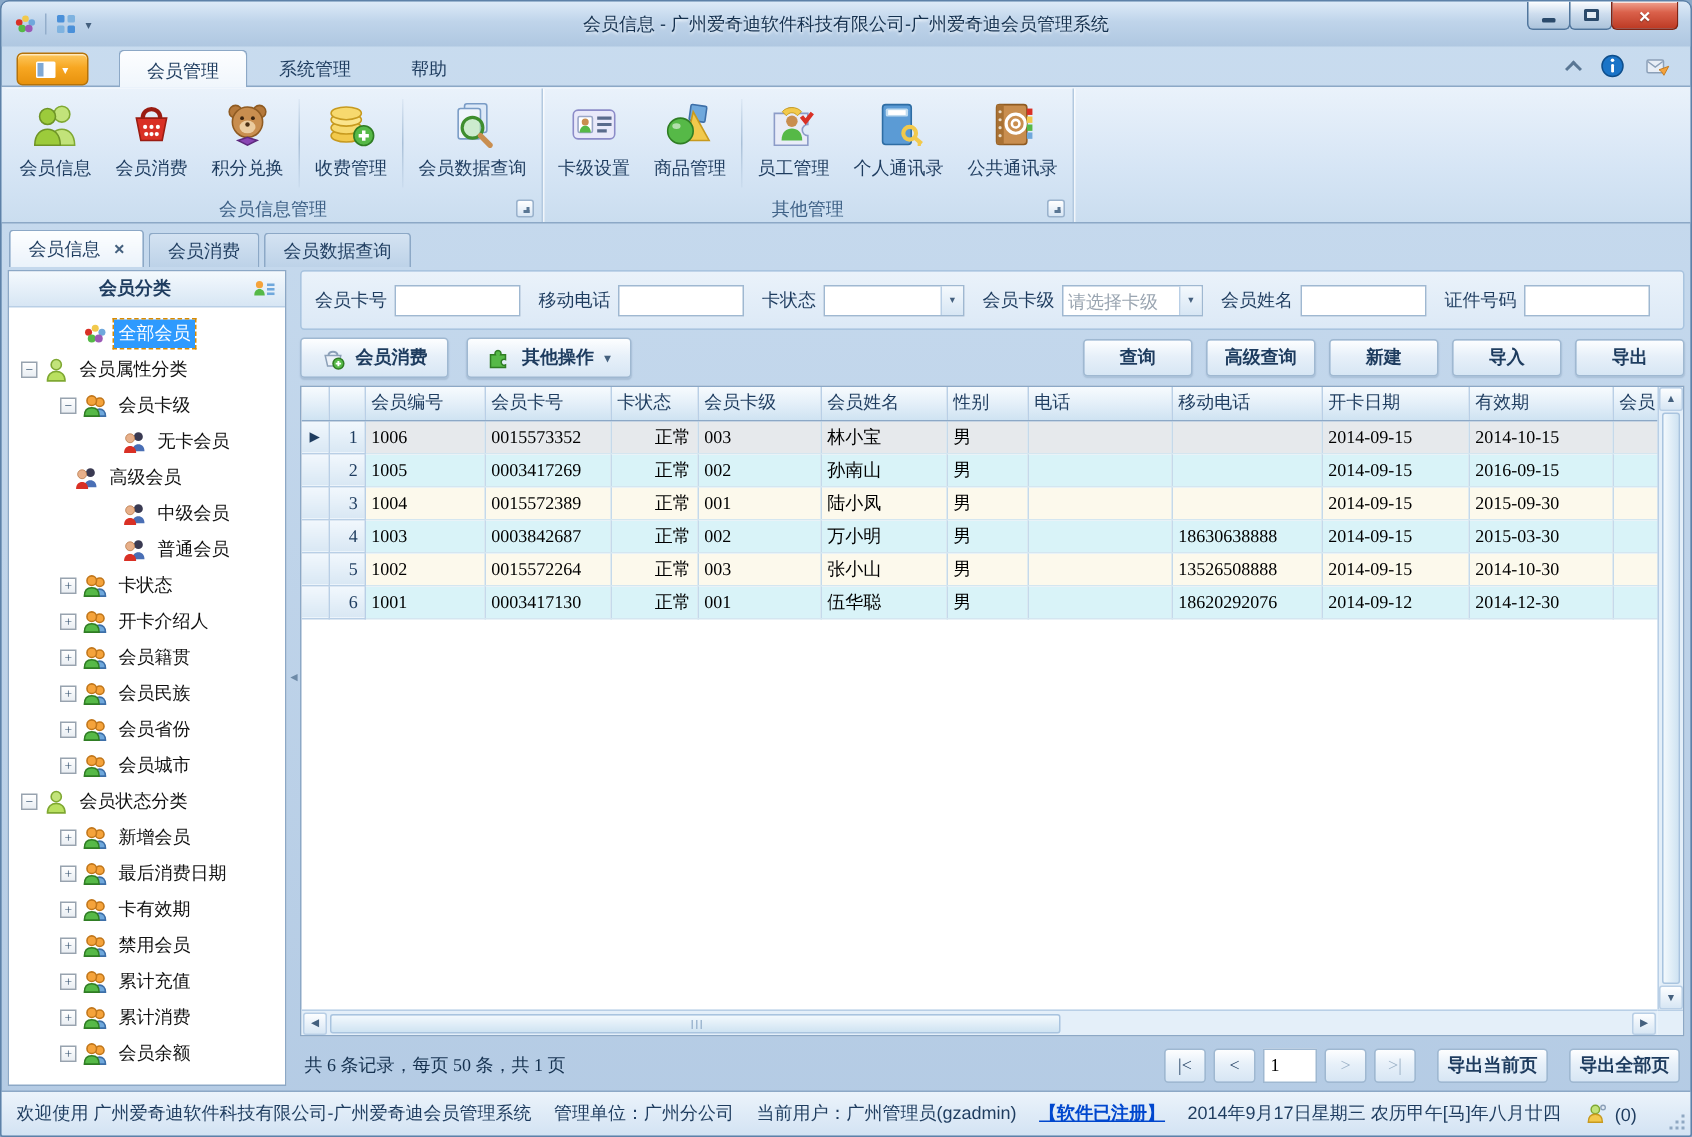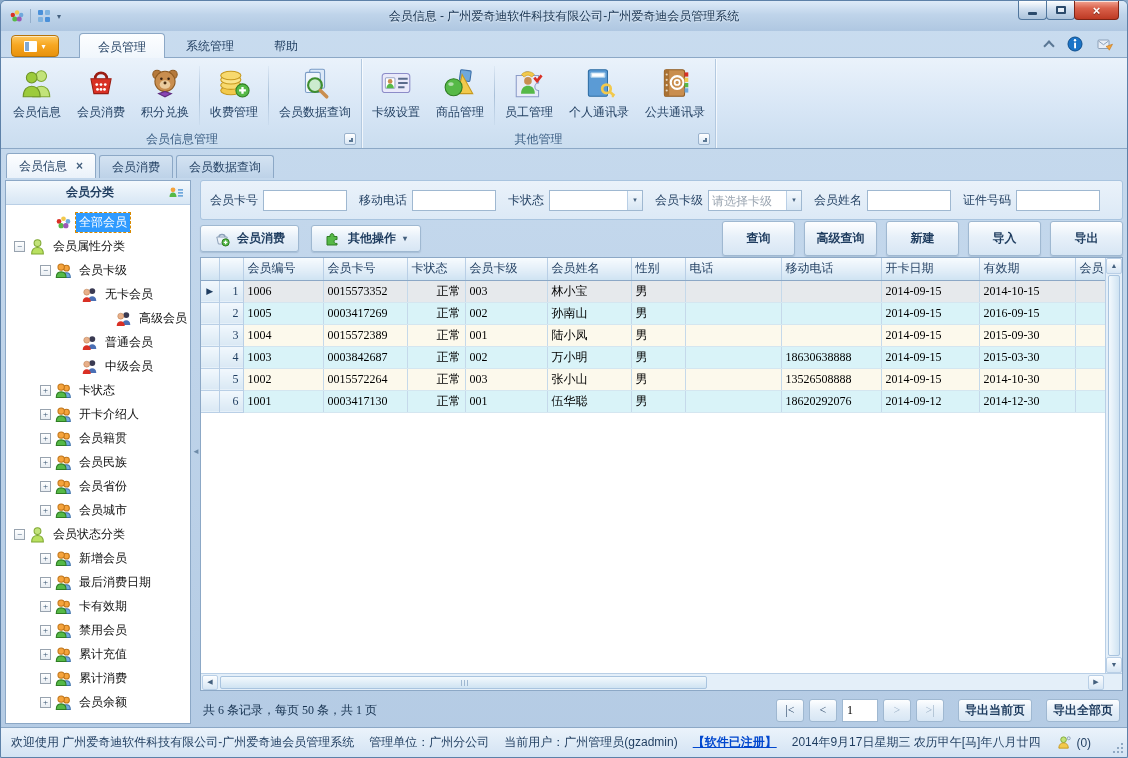--- a/index.html
+++ b/index.html
@@ -79,21 +79,21 @@
   .selval{flex:1;padding:2px 3px;color:#222;overflow:hidden;white-space:nowrap;}
   .selval.muted{color:#9AA5B1;}
   .selbtn{width:15px;border-left:1px solid #B9CFE6;background:linear-gradient(#F4F9FD,#D7E6F4);display:flex;align-items:center;justify-content:center;font-size:7px;color:#44607E;}
 
   .action-bar{height:27px;display:flex;align-items:center;gap:12px;}
   .abtn{height:27px;border:1px solid #9FB8D1;border-radius:3px;background:linear-gradient(#FDFEFF,#E7F0F9 45%,#D7E6F4);display:flex;align-items:center;gap:7px;padding:0 13px;font-weight:bold;box-shadow:0 1px 1px rgba(90,120,150,.25);}
   .abtn .icn{width:16px;height:16px;}
   .abtn .caret{font-size:8px;color:#44607E;}
   .spacer{flex:1;}
   .tb-right{display:flex;gap:9px;}
-  .tbtn{width:73px;height:35px;border:1px solid #9FB8D1;border-radius:3px;background:linear-gradient(#FDFEFF,#E7F0F9 45%,#D7E6F4);display:flex;align-items:center;justify-content:center;font-weight:bold;box-shadow:0 1px 1px rgba(90,120,150,.25);}
+  .tbtn{width:73px;height:25px;border:1px solid #9FB8D1;border-radius:3px;background:linear-gradient(#FDFEFF,#E7F0F9 45%,#D7E6F4);display:flex;align-items:center;justify-content:center;font-weight:bold;box-shadow:0 1px 1px rgba(90,120,150,.25);}
 
   
   .grid-wrap{flex:1;position:relative;border:1px solid #8CA8C6;background:#fff;overflow:hidden;}
   table.grid{border-collapse:collapse;table-layout:fixed;position:absolute;top:0;left:0;}
   .grid th,.grid td{border-right:1px solid #C5D9EA;padding:0 4px;height:22px;overflow:hidden;white-space:nowrap;text-align:left;font-weight:normal;}
   .grid thead th{background:linear-gradient(#F7FBFE,#E2EEF8 55%,#CFE3F2);border-right:1px solid #B9CFE6;border-bottom:1px solid #8CA8C6;color:#1E3C5F;}
   .grid td{color:#000;border-bottom:1px solid #D4E6F0;}
   tr.cream td{background:#FCF9EC;}
   tr.cyan td{background:#D9F3F8;}
   tr.current td{background:#E6E9EC;}
@@ -427,21 +427,21 @@
             <span class="icn">
               <svg viewBox="0 0 16 16">
                 <circle cx="10.6" cy="4.8" r="2.8" fill="#3A3A52"></circle>
                 <path d="M6.8 14c0-3 1.7-4.4 3.8-4.4s3.8 1.4 3.8 4.4z" fill="#4A6FB5"></path>
                 <circle cx="5.4" cy="5.8" r="2.8" fill="#E8B08A" stroke="#B97B4C" stroke-width="0.5"></circle>
                 <path d="M1.6 15c0-3 1.7-4.4 3.8-4.4S9.2 12 9.2 15z" fill="#D93025"></path>
               </svg>
             </span>
             <span class="tlabel">无卡会员</span>
           </div>
-          <div class="trow" style="padding-left: 76px; justify-content: flex-end;">
+          <div class="trow" style="padding-left: 28px;">
             <span class="expsp"></span>
             <span class="icn">
               <svg viewBox="0 0 16 16">
                 <circle cx="10.6" cy="4.8" r="2.8" fill="#3A3A52"></circle>
                 <path d="M6.8 14c0-3 1.7-4.4 3.8-4.4s3.8 1.4 3.8 4.4z" fill="#4A6FB5"></path>
                 <circle cx="5.4" cy="5.8" r="2.8" fill="#E8B08A" stroke="#B97B4C" stroke-width="0.5"></circle>
                 <path d="M1.6 15c0-3 1.7-4.4 3.8-4.4S9.2 12 9.2 15z" fill="#D93025"></path>
               </svg>
             </span>
             <span class="tlabel">高级会员</span>
@@ -449,33 +449,33 @@
           <div class="trow" style="padding-left: 60px;">
             <span class="expsp"></span>
             <span class="icn">
               <svg viewBox="0 0 16 16">
                 <circle cx="10.6" cy="4.8" r="2.8" fill="#3A3A52"></circle>
                 <path d="M6.8 14c0-3 1.7-4.4 3.8-4.4s3.8 1.4 3.8 4.4z" fill="#4A6FB5"></path>
                 <circle cx="5.4" cy="5.8" r="2.8" fill="#E8B08A" stroke="#B97B4C" stroke-width="0.5"></circle>
                 <path d="M1.6 15c0-3 1.7-4.4 3.8-4.4S9.2 12 9.2 15z" fill="#D93025"></path>
               </svg>
             </span>
-            <span class="tlabel">普通会员</span>
+            <span class="tlabel">中级会员</span>
           </div>
           <div class="trow" style="padding-left: 60px;">
             <span class="expsp"></span>
             <span class="icn">
               <svg viewBox="0 0 16 16">
                 <circle cx="10.6" cy="4.8" r="2.8" fill="#3A3A52"></circle>
                 <path d="M6.8 14c0-3 1.7-4.4 3.8-4.4s3.8 1.4 3.8 4.4z" fill="#4A6FB5"></path>
                 <circle cx="5.4" cy="5.8" r="2.8" fill="#E8B08A" stroke="#B97B4C" stroke-width="0.5"></circle>
                 <path d="M1.6 15c0-3 1.7-4.4 3.8-4.4S9.2 12 9.2 15z" fill="#D93025"></path>
               </svg>
             </span>
-            <span class="tlabel">中级会员</span>
+            <span class="tlabel">普通会员</span>
           </div>
           <div class="trow" style="padding-left: 34px;">
             <span class="expbox">+</span>
             <span class="icn">
               <svg viewBox="0 0 16 16">
                 <circle cx="10.8" cy="5.8" r="2.7" fill="#F5A33B" stroke="#C1761A"></circle>
                 <path d="M7.2 14.5c0-3 1.8-4.4 3.6-4.4s3.6 1.4 3.6 4.4z" fill="#6FA8DC" stroke="#3D6FA8"></path>
                 <circle cx="5.8" cy="4.8" r="3" fill="#F5A33B" stroke="#C1761A"></circle>
                 <path d="M1.2 14.5c0-3.6 2-5.2 4.6-5.2s4.6 1.6 4.6 5.2z" fill="#56B947" stroke="#2F7D24"></path>
               </svg>

